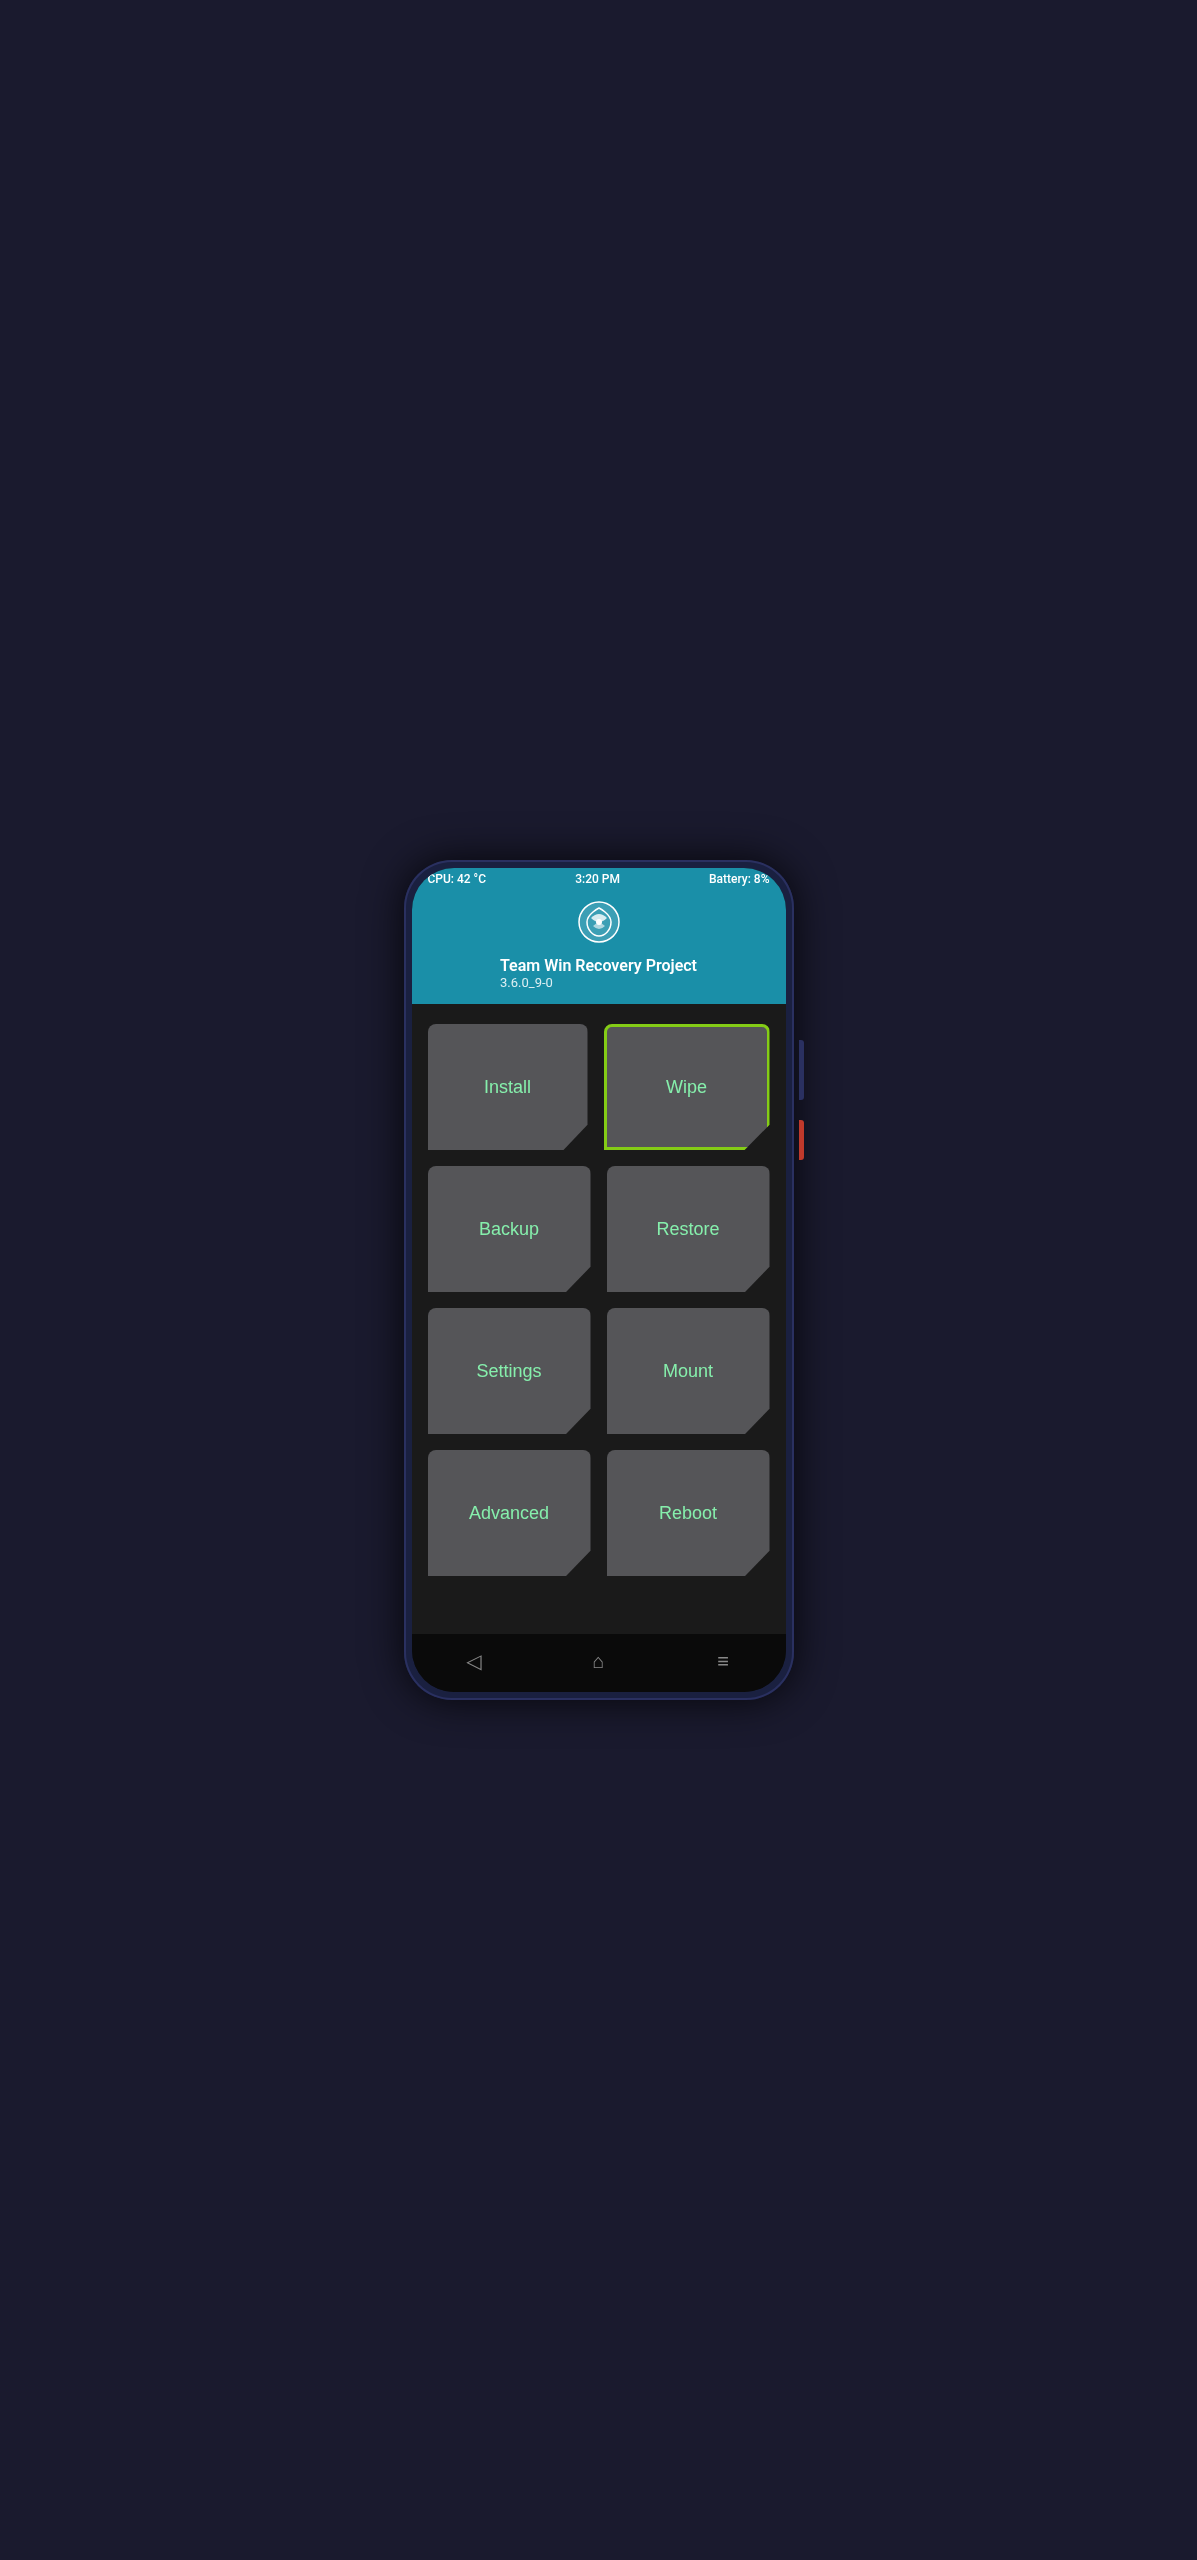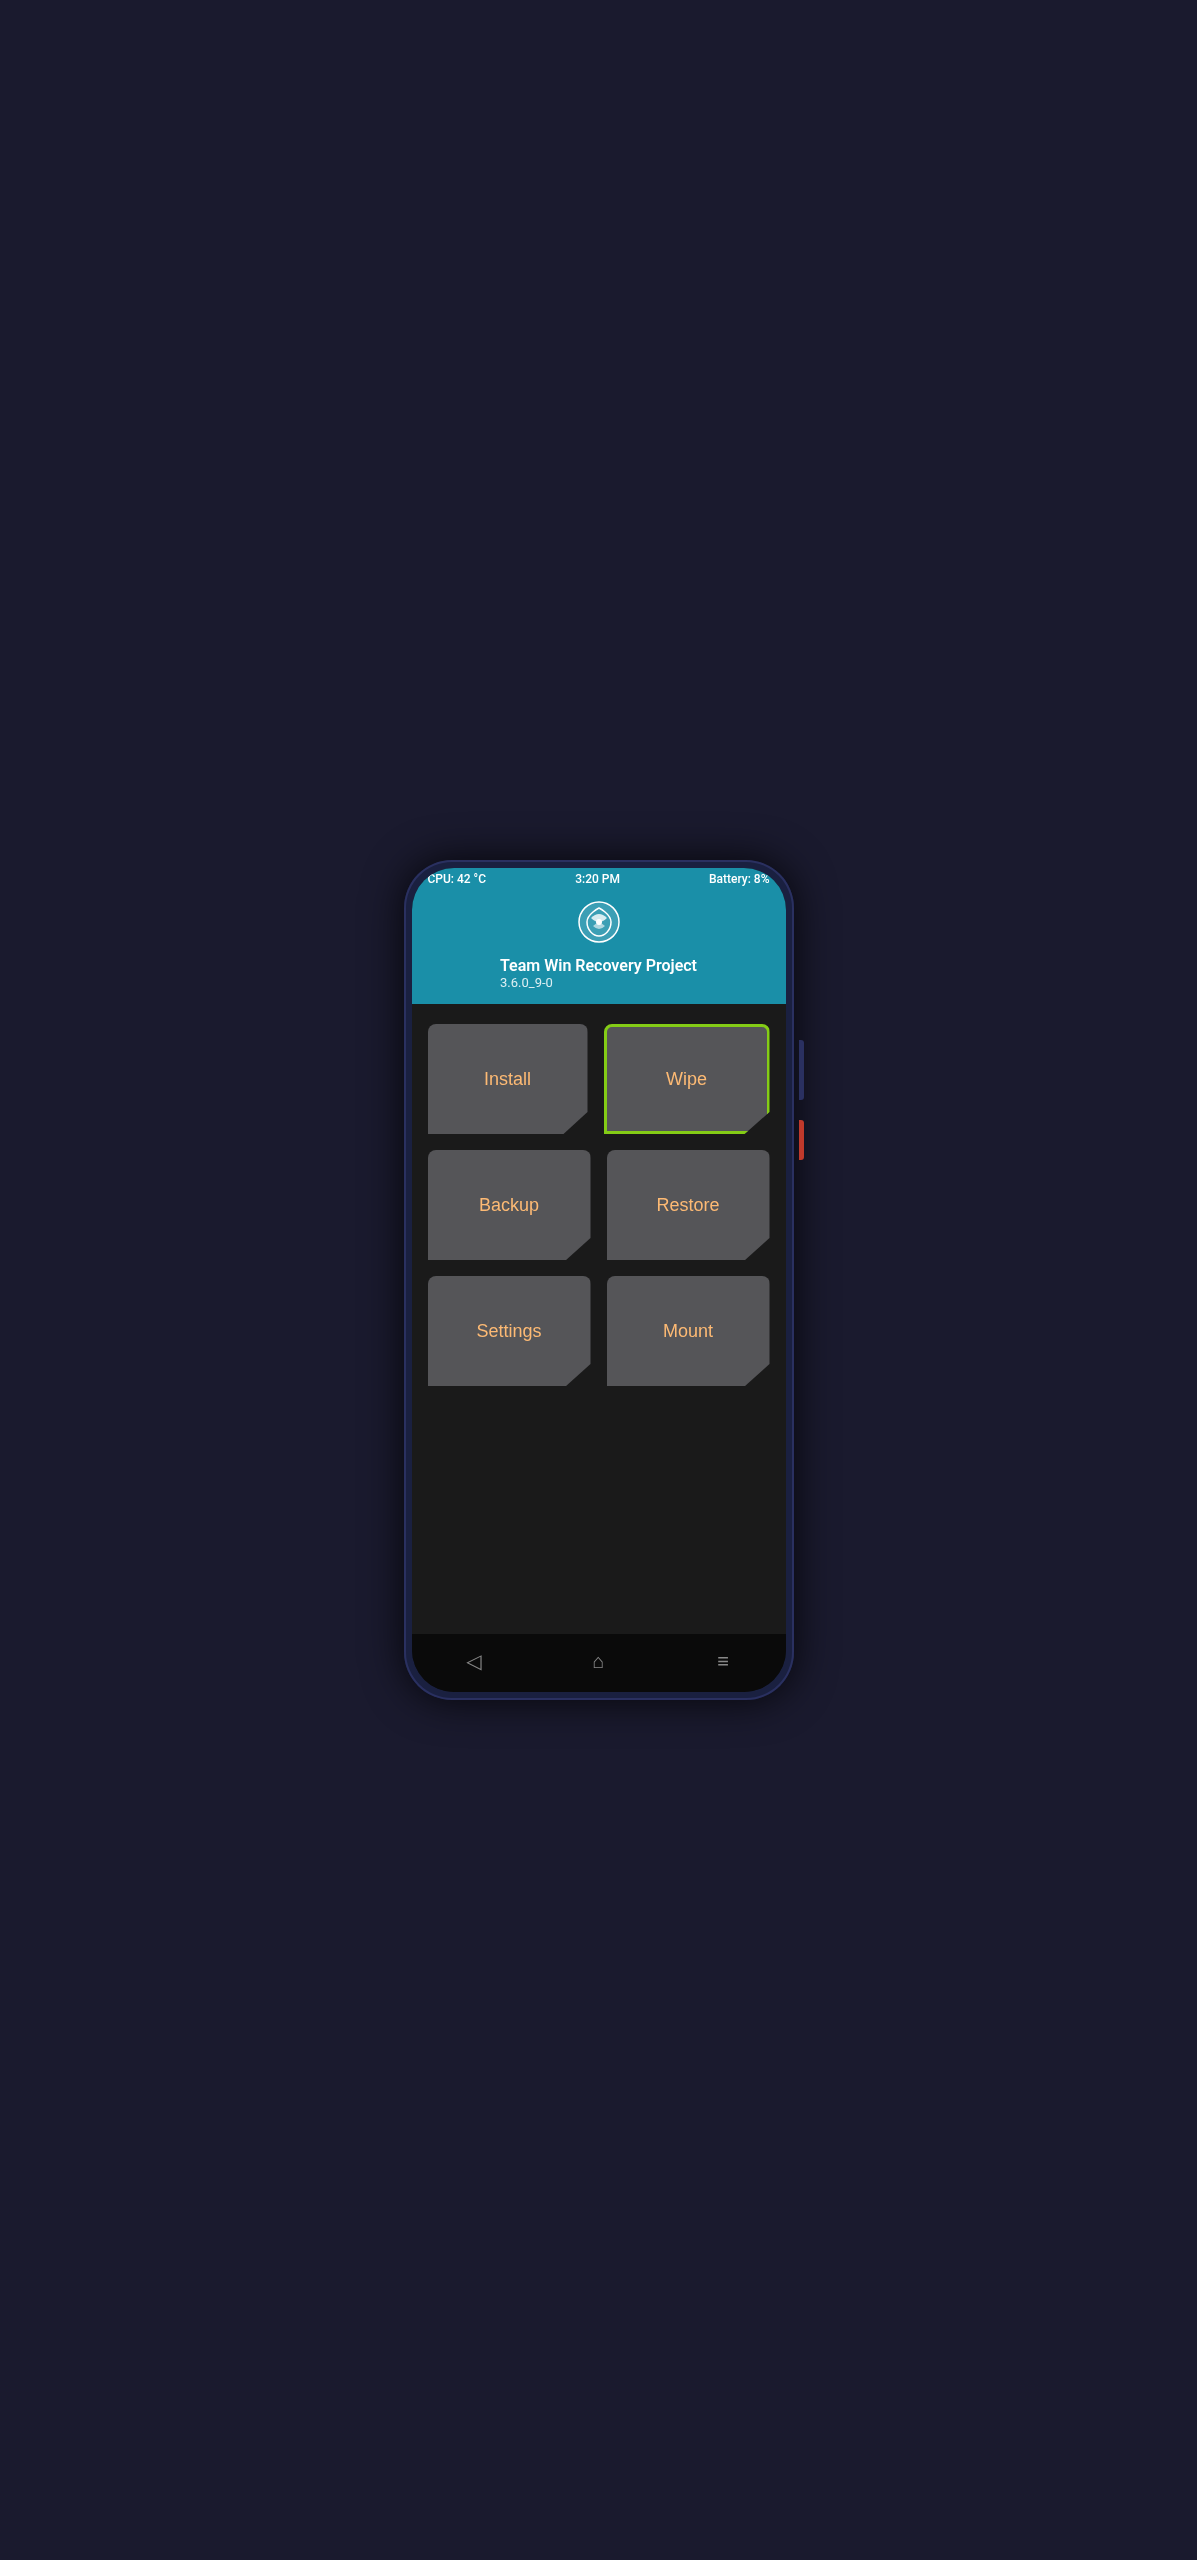--- a/index.html
+++ b/index.html
@@ -120,25 +120,25 @@
     }
 
     .button-row {
       display: flex;
       gap: 16px;
       justify-content: center;
     }
 
     .menu-button {
       flex: 1;
-      height: 110px;
+      height: 126px;
       background: #555558;
       border: none;
       border-radius: 8px 8px 8px 0;
-      color: #fdba74;
+      color: #86efac;
       font-size: 18px;
       font-weight: 400;
       cursor: pointer;
       position: relative;
       clip-path: polygon(0 0, 100% 0, 100% 80%, 85% 100%, 0 100%);
       display: flex;
       align-items: center;
       justify-content: center;
     }
 
@@ -231,20 +231,24 @@
       <div class="button-row">
         <button class="menu-button">Backup</button>
         <button class="menu-button">Restore</button>
       </div>
 
       <div class="button-row">
         <button class="menu-button">Settings</button>
         <button class="menu-button">Mount</button>
       </div>
 
+      <div class="button-row">
+        <button class="menu-button">Advanced</button>
+        <button class="menu-button">Reboot</button>
+      </div>
 
     </div>
 
     <div class="nav-bar">
       <div class="nav-icon">◁</div>
       <div class="nav-icon">⌂</div>
       <div class="nav-icon">≡</div>
     </div>
 
   </div>

